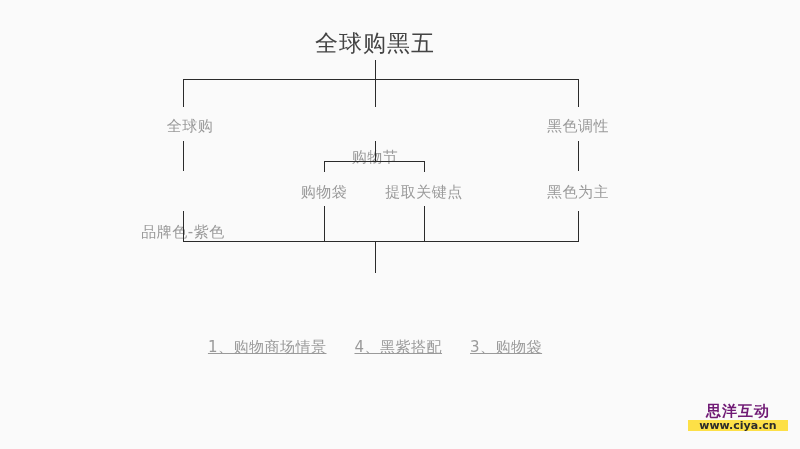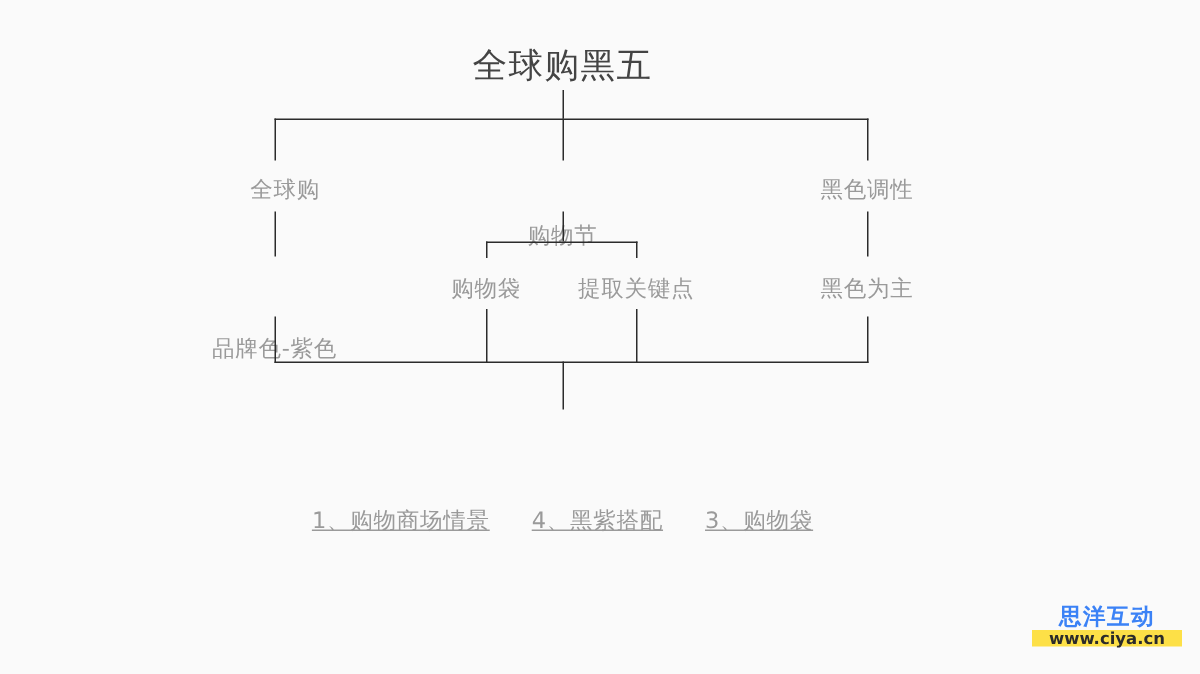--- a/index.html
+++ b/index.html
@@ -81,21 +81,21 @@
     left: 688px;
     top: 404px;
     width: 100px;
     text-align: center;
     line-height: 1;
   }
   #watermark .wm-cn {
     display: block;
     font-size: 15px;
     font-weight: bold;
-    color: #3b82f6;
+    color: #701a75;
     letter-spacing: 1px;
     font-family: "DejaVu Sans", "Liberation Sans", sans-serif;
   }
   #watermark .wm-url {
     display: block;
     margin-top: 1px;
     font-size: 11px;
     font-weight: bold;
     color: #2b2b2b;
     background: #fde047;

